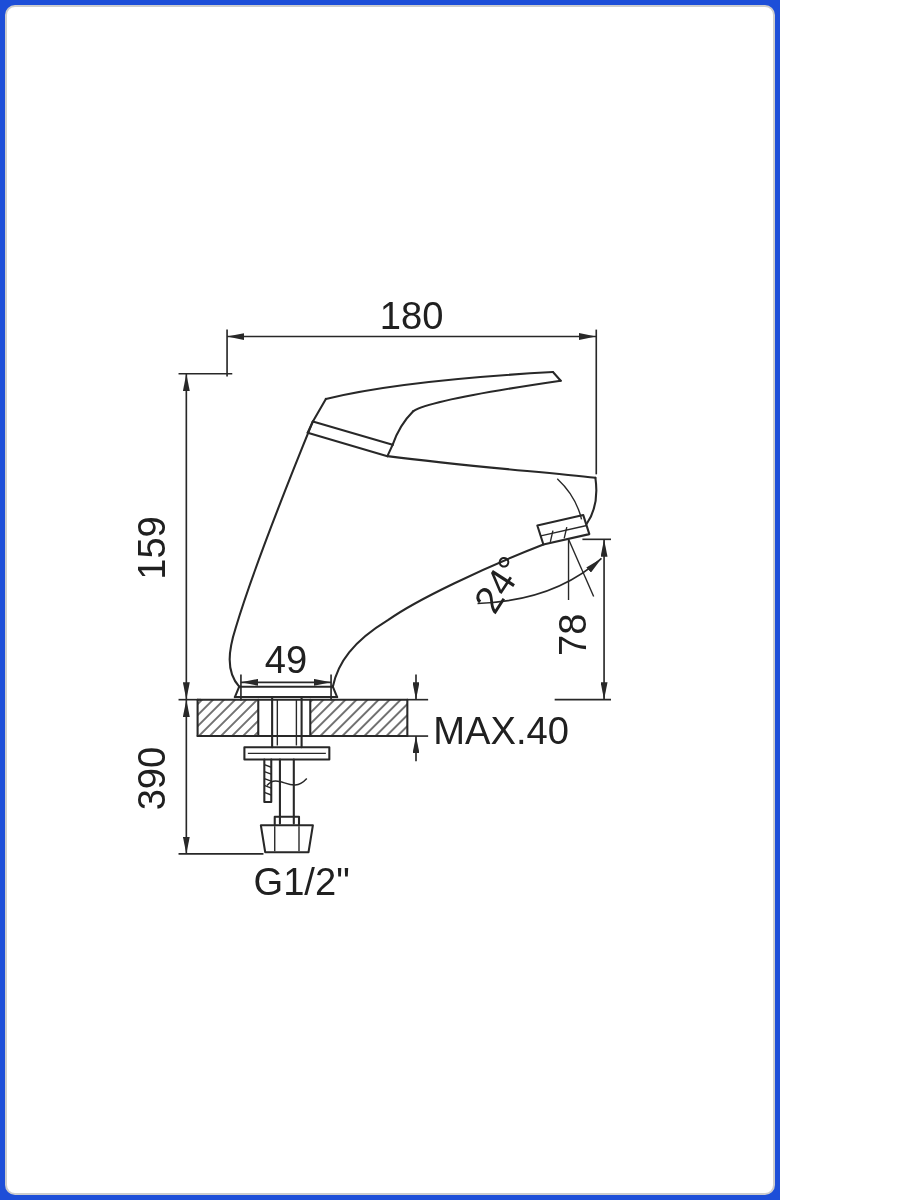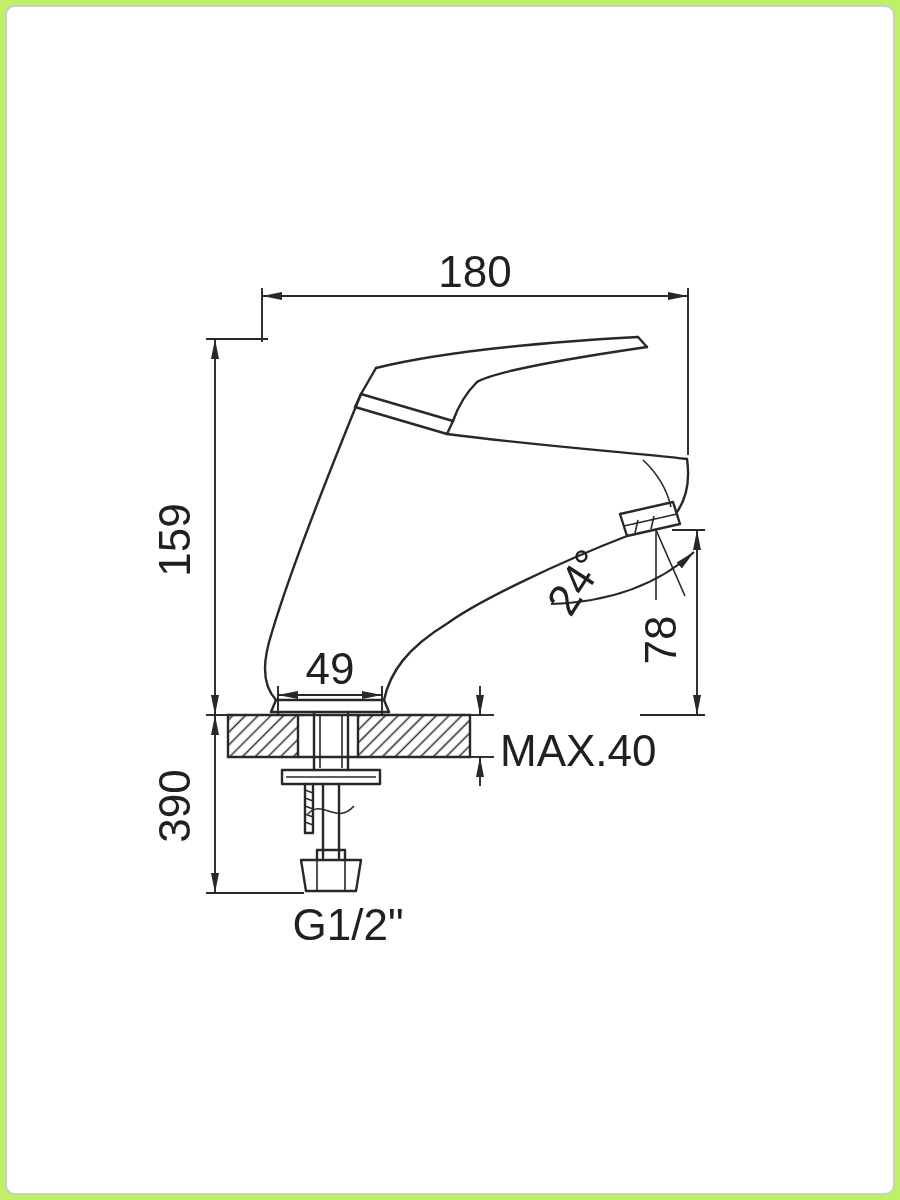--- a/index.html
+++ b/index.html
@@ -1,16 +1,16 @@
 <!DOCTYPE html>
 <html><head>
 <meta charset="utf-8">
 <style>
   html,body{margin:0;padding:0;background:#ffffff;}
-  .stage{position:relative;width:900px;height:1200px;background:#bef264;overflow:hidden;
+  .stage{position:relative;width:780px;height:1200px;background:#1d4ed8;overflow:hidden;
          font-family:"Liberation Sans",sans-serif;}
   .page-frame{position:absolute;inset:5px;border:2px solid #cdcdcd;border-radius:10px;background:#ffffff;}
   svg{position:absolute;inset:0;width:100%;height:100%;}
   .dl{fill:none;stroke:#282828;stroke-width:2.4;stroke-linecap:round;stroke-linejoin:round;}
   .dm{fill:none;stroke:#282828;stroke-width:1.9;}
   .thin{fill:none;stroke:#282828;stroke-width:1.6;}
   .lbl{font-family:"Liberation Sans",sans-serif;font-size:44px;fill:#202020;stroke:none;}
 </style>
 </head>
 <body>

